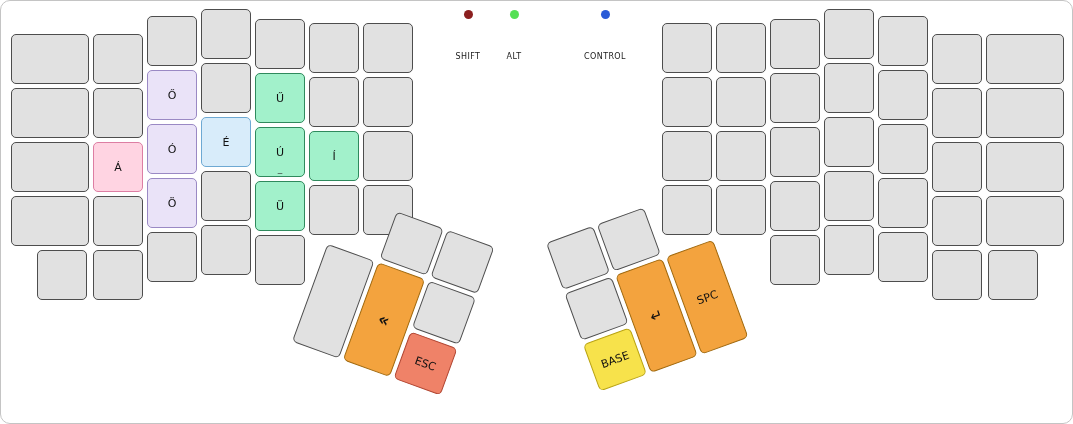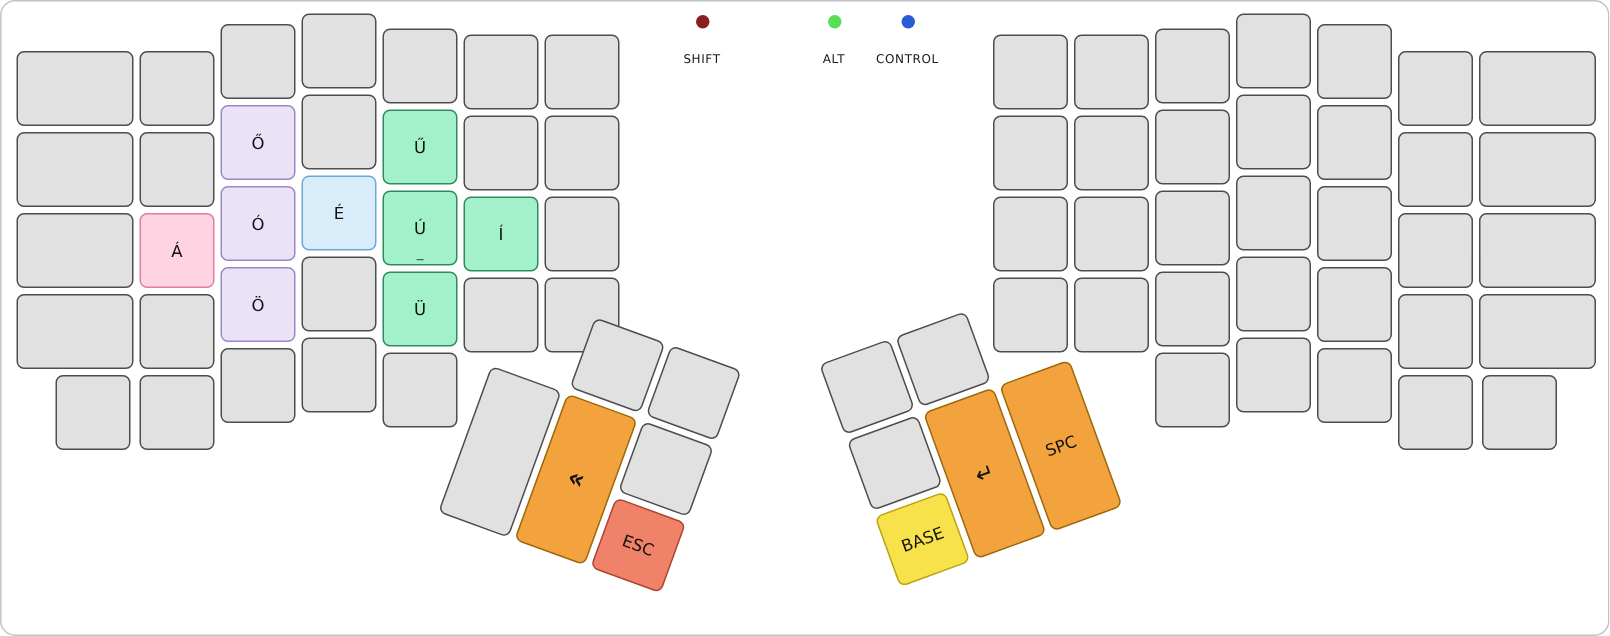--- a/index.html
+++ b/index.html
@@ -41,33 +41,33 @@
   .legend-item {
     position: absolute;
     width: 70px;
     display: flex;
     flex-direction: column;
     align-items: center;
     gap: 16px;
     top: 9px;
   }
   .dot { width: 9px; height: 9px; border-radius: 50%; background: #888; }
-  .legend-label { font-size: 8px; letter-spacing: .4px; color: #1a1a1a; }
+  .legend-label { font-size: 8px; letter-spacing: .4px; color: #1a1a1a; margin-top: 17px; }
 </style>
 </head>
 <body>
 
 <div class="canvas">
 
   <div>
     <div class="legend-item" style="left:432px">
       <span class="dot" style="background: rgb(139, 31, 31);"></span>
       <span class="legend-label">SHIFT</span>
     </div>
-    <div class="legend-item" style="left:520px">
+    <div class="legend-item" style="left:478px">
       <span class="dot" style="background: rgb(85, 224, 85);"></span>
       <span class="legend-label">ALT</span>
     </div>
     <div class="legend-item" style="left:569px">
       <span class="dot" style="background: rgb(42, 91, 215);"></span>
       <span class="legend-label">CONTROL</span>
     </div>
   </div>
 
   <div id="board">

